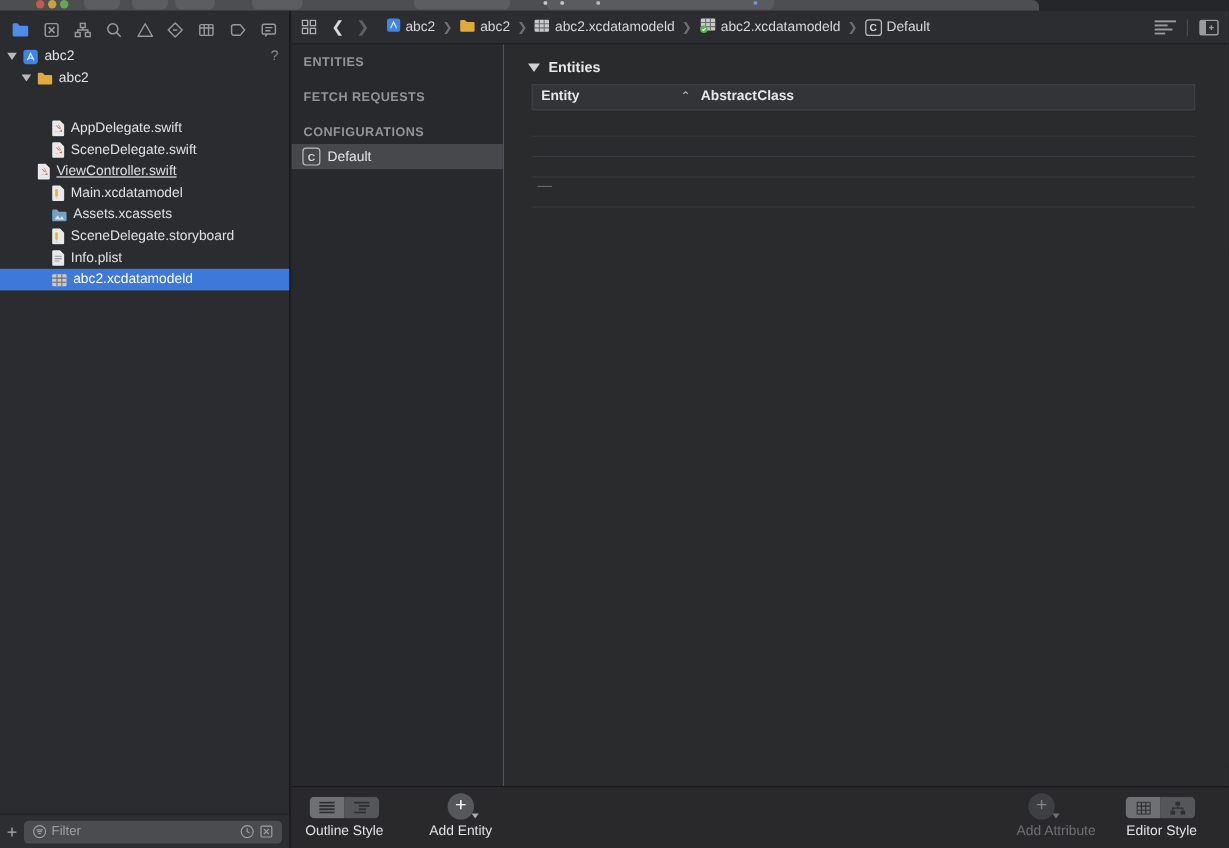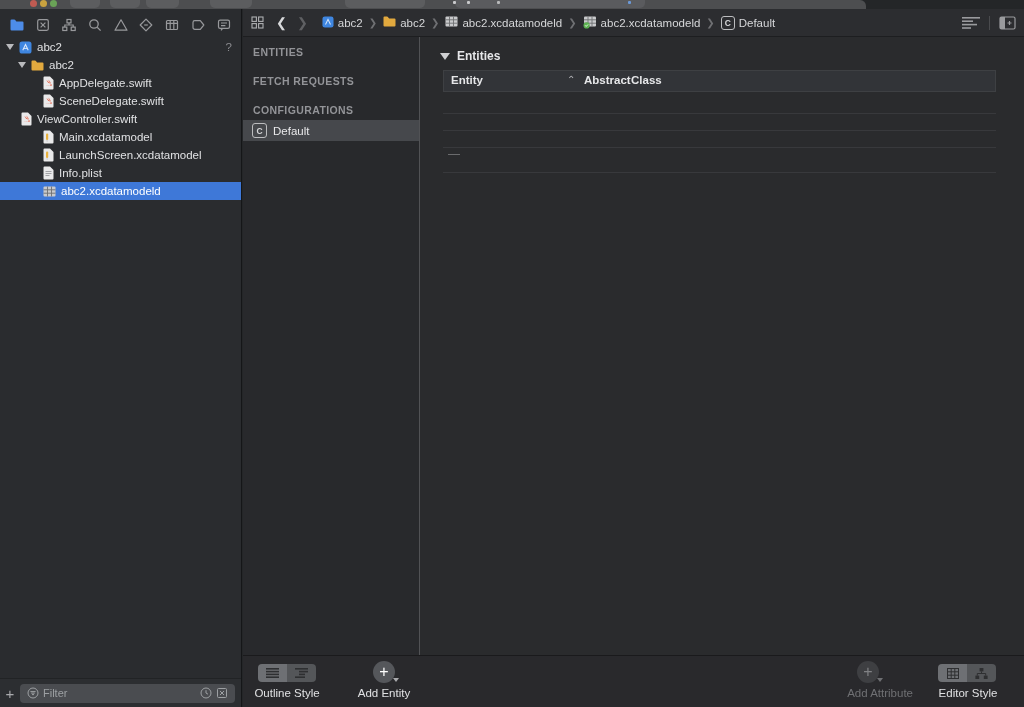--- a/index.html
+++ b/index.html
@@ -161,71 +161,80 @@
     <div class="trow" style="padding-left:18px;">
       <span class="tri down"></span>
       <span class="ficon">
           <svg width="13" height="11" viewBox="0 0 13 11">
             <path d="M0.5 2 L0.5 9.4 a1 1 0 0 0 1 1 L11.5 10.4 a1 1 0 0 0 1-1 L12.5 3.4 a1 1 0 0 0 -1-1 L6.1 2.4 L4.9 1 a1 1 0 0 0 -.8-.4 L1.5 0.6 A1 1 0 0 0 0.5 1.6 Z" fill="#e2a93e"></path>
           </svg>
         </span>
       <span>abc2</span>
     </div>
 
+    <div class="trow" style="padding-left:43px;margin-top:24px;">
+      <span class="ficon">
+          <svg width="11" height="14" viewBox="0 0 11 14">
+            <path d="M0.5 1.5 a1 1 0 0 1 1-1 L7 0.5 L10.5 4 L10.5 12.5 a1 1 0 0 1 -1 1 L1.5 13.5 a1 1 0 0 1 -1-1 Z" fill="#e9e9ea"></path>
+            <path d="M2.6 9.6 C4.6 10.2 6.9 9.6 8.2 7.9 C8.7 8.6 8.7 9.4 8.5 9.9 C7 9.1 5 9.9 2.6 9.6 Z M3.4 4 C5 5.6 6.4 6.7 7.9 7.6 C6.1 7.7 4.4 6.3 3.4 4 Z M5.2 3.4 C6.4 4.6 7.4 5.8 8.1 7.4 C7 6.6 5.9 5.1 5.2 3.4 Z" fill="#e4593c"></path>
+          </svg>
+        </span>
+      <span>AppDelegate.swift</span>
+    </div>
+
     <div class="trow" style="padding-left:43px;">
       <span class="ficon">
           <svg width="11" height="14" viewBox="0 0 11 14">
             <path d="M0.5 1.5 a1 1 0 0 1 1-1 L7 0.5 L10.5 4 L10.5 12.5 a1 1 0 0 1 -1 1 L1.5 13.5 a1 1 0 0 1 -1-1 Z" fill="#e9e9ea"></path>
             <path d="M2.6 9.6 C4.6 10.2 6.9 9.6 8.2 7.9 C8.7 8.6 8.7 9.4 8.5 9.9 C7 9.1 5 9.9 2.6 9.6 Z M3.4 4 C5 5.6 6.4 6.7 7.9 7.6 C6.1 7.7 4.4 6.3 3.4 4 Z M5.2 3.4 C6.4 4.6 7.4 5.8 8.1 7.4 C7 6.6 5.9 5.1 5.2 3.4 Z" fill="#e4593c"></path>
           </svg>
         </span>
-      <span>AppDelegate.swift</span>
-    </div>
-
-    <div class="trow" style="padding-left:43px;">
-      <span class="ficon">
-          <svg width="11" height="14" viewBox="0 0 11 14">
-            <path d="M0.5 1.5 a1 1 0 0 1 1-1 L7 0.5 L10.5 4 L10.5 12.5 a1 1 0 0 1 -1 1 L1.5 13.5 a1 1 0 0 1 -1-1 Z" fill="#e9e9ea"></path>
-            <path d="M2.6 9.6 C4.6 10.2 6.9 9.6 8.2 7.9 C8.7 8.6 8.7 9.4 8.5 9.9 C7 9.1 5 9.9 2.6 9.6 Z M3.4 4 C5 5.6 6.4 6.7 7.9 7.6 C6.1 7.7 4.4 6.3 3.4 4 Z M5.2 3.4 C6.4 4.6 7.4 5.8 8.1 7.4 C7 6.6 5.9 5.1 5.2 3.4 Z" fill="#e4593c"></path>
-          </svg>
-        </span>
       <span>SceneDelegate.swift</span>
     </div>
 
-    <div class="trow" style="padding-left:21px;">
+    <div class="trow" style="padding-left:31px;text-decoration:underline;">
       <span class="ficon">
           <svg width="11" height="14" viewBox="0 0 11 14">
             <path d="M0.5 1.5 a1 1 0 0 1 1-1 L7 0.5 L10.5 4 L10.5 12.5 a1 1 0 0 1 -1 1 L1.5 13.5 a1 1 0 0 1 -1-1 Z" fill="#e9e9ea"></path>
             <path d="M2.6 9.6 C4.6 10.2 6.9 9.6 8.2 7.9 C8.7 8.6 8.7 9.4 8.5 9.9 C7 9.1 5 9.9 2.6 9.6 Z M3.4 4 C5 5.6 6.4 6.7 7.9 7.6 C6.1 7.7 4.4 6.3 3.4 4 Z M5.2 3.4 C6.4 4.6 7.4 5.8 8.1 7.4 C7 6.6 5.9 5.1 5.2 3.4 Z" fill="#e4593c"></path>
           </svg>
         </span>
       <span>ViewController.swift</span>
     </div>
 
     <div class="trow" style="padding-left:43px;">
       <span class="ficon">
           <svg width="11" height="14" viewBox="0 0 11 14">
             <path d="M0.5 1.5 a1 1 0 0 1 1-1 L7 0.5 L10.5 4 L10.5 12.5 a1 1 0 0 1 -1 1 L1.5 13.5 a1 1 0 0 1 -1-1 Z" fill="#e9e9ea"></path>
             <rect x="3" y="3.6" width="2.2" height="6.4" rx="1" fill="#e8b23f"></rect>
             <path d="M3 10.6 L4.1 12 L5.2 10.6 Z" fill="#c6c7c9"></path>
           </svg>
         </span>
       <span>Main.xcdatamodel</span>
     </div>
 
+    <div class="trow" style="padding-left:43px;">
+      <span class="ficon">
+          <svg width="13" height="11" viewBox="0 0 13 11">
+            <path d="M0.5 2 L0.5 9.4 a1 1 0 0 0 1 1 L11.5 10.4 a1 1 0 0 0 1-1 L12.5 3.4 a1 1 0 0 0 -1-1 L6.1 2.4 L4.9 1 a1 1 0 0 0 -.8-.4 L1.5 0.6 A1 1 0 0 0 0.5 1.6 Z" fill="#76a0c4"></path>
+            <path d="M2.5 9 L5 5.5 L7 8 L8.6 6.2 L10.6 9 Z" fill="#d7e4ef"></path>
+          </svg>
+        </span>
+      <span>Assets.xcassets</span>
+    </div>
 
     <div class="trow" style="padding-left:43px;">
       <span class="ficon">
           <svg width="11" height="14" viewBox="0 0 11 14">
             <path d="M0.5 1.5 a1 1 0 0 1 1-1 L7 0.5 L10.5 4 L10.5 12.5 a1 1 0 0 1 -1 1 L1.5 13.5 a1 1 0 0 1 -1-1 Z" fill="#e9e9ea"></path>
             <rect x="3" y="3.6" width="2.2" height="6.4" rx="1" fill="#e8b23f"></rect>
             <path d="M3 10.6 L4.1 12 L5.2 10.6 Z" fill="#c6c7c9"></path>
           </svg>
         </span>
-      <span>LaunchScreen.xcdatamodel</span>
+      <span>SceneDelegate.storyboard</span>
     </div>
 
     <div class="trow" style="padding-left:43px;">
       <span class="ficon">
           <svg width="11" height="14" viewBox="0 0 11 14">
             <path d="M0.5 1.5 a1 1 0 0 1 1-1 L7 0.5 L10.5 4 L10.5 12.5 a1 1 0 0 1 -1 1 L1.5 13.5 a1 1 0 0 1 -1-1 Z" fill="#e9e9ea"></path>
             <path d="M2.5 5.5 H8.5 M2.5 7.5 H8.5 M2.5 9.5 H6.5" stroke="#9a9b9e" stroke-width="0.9"></path>
           </svg>
         </span>
       <span>Info.plist</span>

